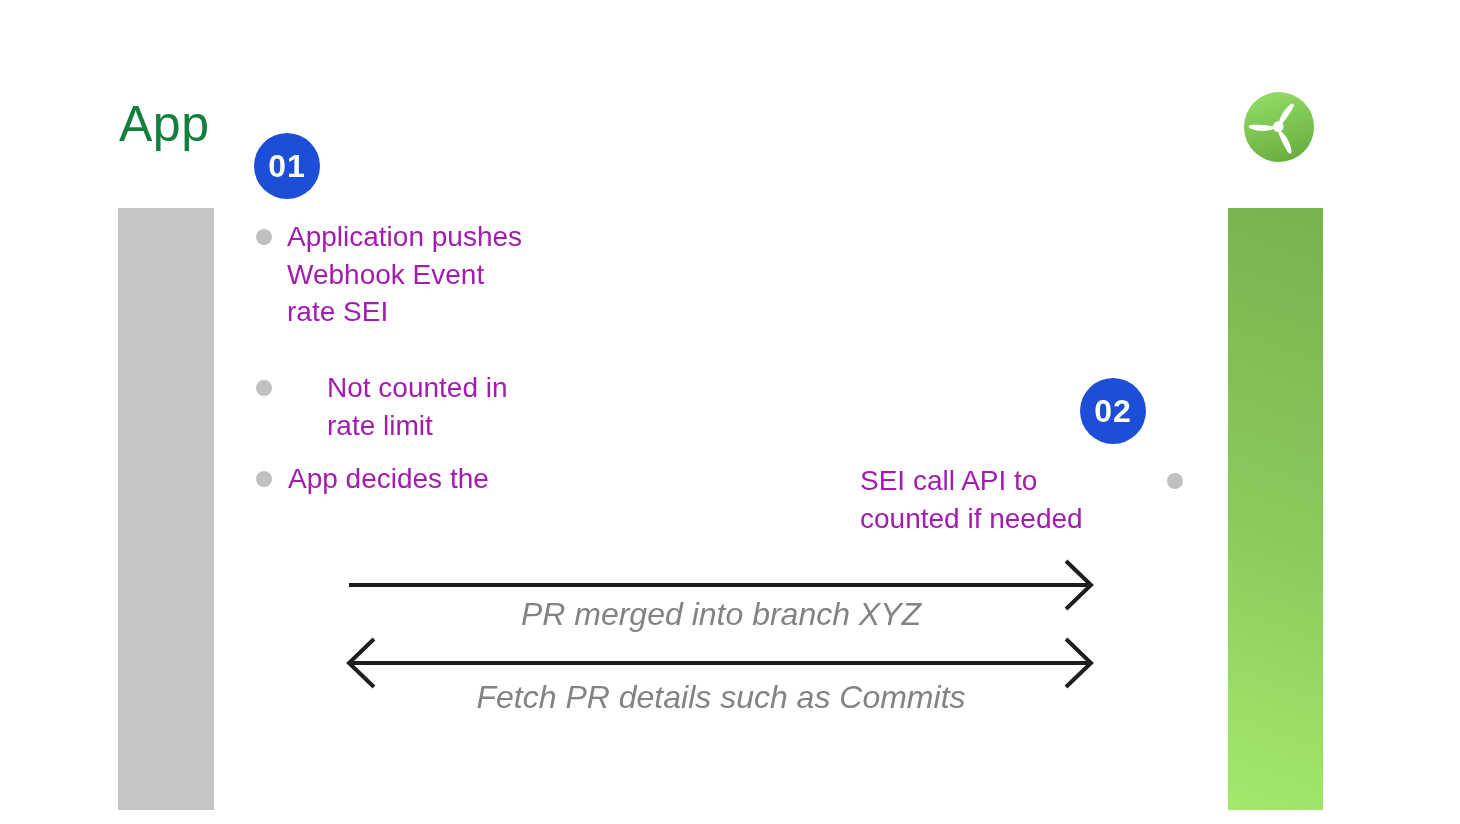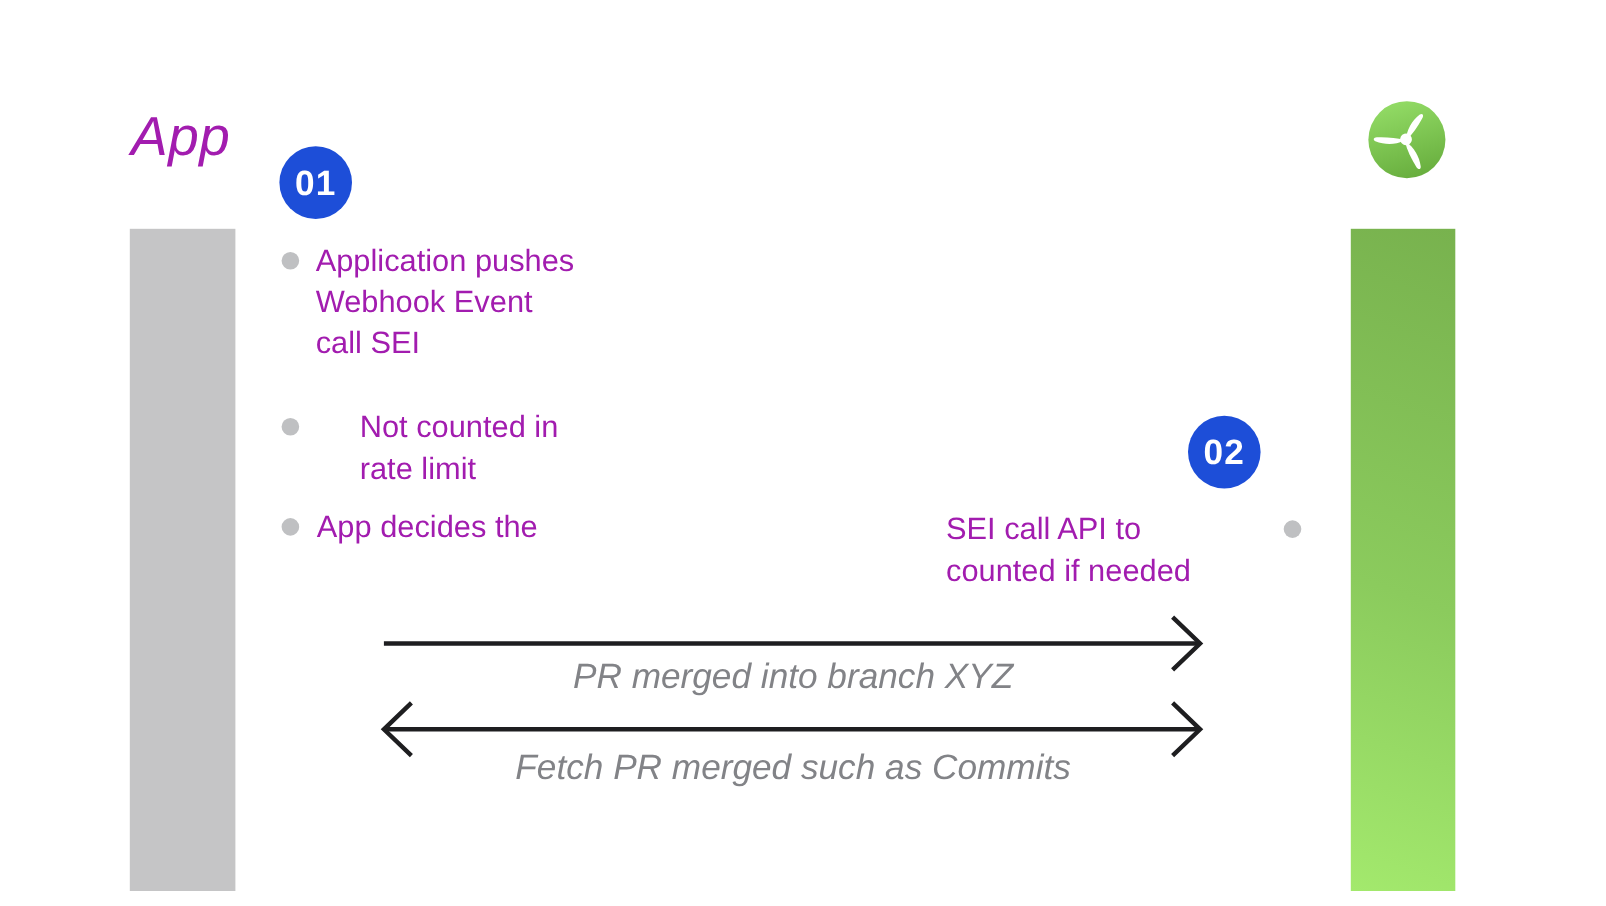--- a/index.html
+++ b/index.html
@@ -15,23 +15,22 @@
     background: #ffffff;
     overflow: hidden;
   }
   .page-title {
     position: absolute;
     left: 119px;
     top: 94px;
     font-size: 50px;
     line-height: 60px;
     font-weight: 400;
-    color: #a21caf;
+    color: #15803d;
     letter-spacing: 0.5px;
-    font-style: italic;
   }
   .left-bar {
     position: absolute;
     left: 118px;
     top: 208px;
     width: 96px;
     height: 602px;
     background: #c5c5c6;
   }
   .right-bar {
@@ -137,21 +136,21 @@
   </svg>
 
   <div class="step-circle s1">
     <span>01</span>
   </div>
 
   <div class="bullet-dot" style="left:256px; top:229px;"></div>
   <div class="bullet-text" style="left:287px; top:218px;">
     <div>Application pushes</div>
     <div>Webhook Event</div>
-    <div>call SEI</div>
+    <div>rate SEI</div>
   </div>
 
   <div class="bullet-dot" style="left:256px; top:380px;"></div>
   <div class="bullet-text" style="left:287px; top:369px;margin-left:40px;">
     <div>Not counted in</div>
     <div>rate limit</div>
   </div>
 
   <div class="bullet-dot" style="left:256px; top:471px;"></div>
   <div class="bullet-text" style="left:288px; top:460px;">
@@ -174,15 +173,15 @@
       <polyline points="1066,561 1091,585 1066,609"></polyline>
     </g>
     <g stroke="#1e1e20" stroke-width="4" fill="none">
       <line x1="351" y1="663" x2="1089" y2="663"></line>
       <polyline points="374,639 349,663 374,687"></polyline>
       <polyline points="1066,639 1091,663 1066,687"></polyline>
     </g>
   </svg>
 
   <div class="arrow-label l1">PR merged into branch XYZ</div>
-  <div class="arrow-label l2">Fetch PR merged such as Commits</div>
+  <div class="arrow-label l2">Fetch PR details such as Commits</div>
 
 </div>
 
 </body></html>

